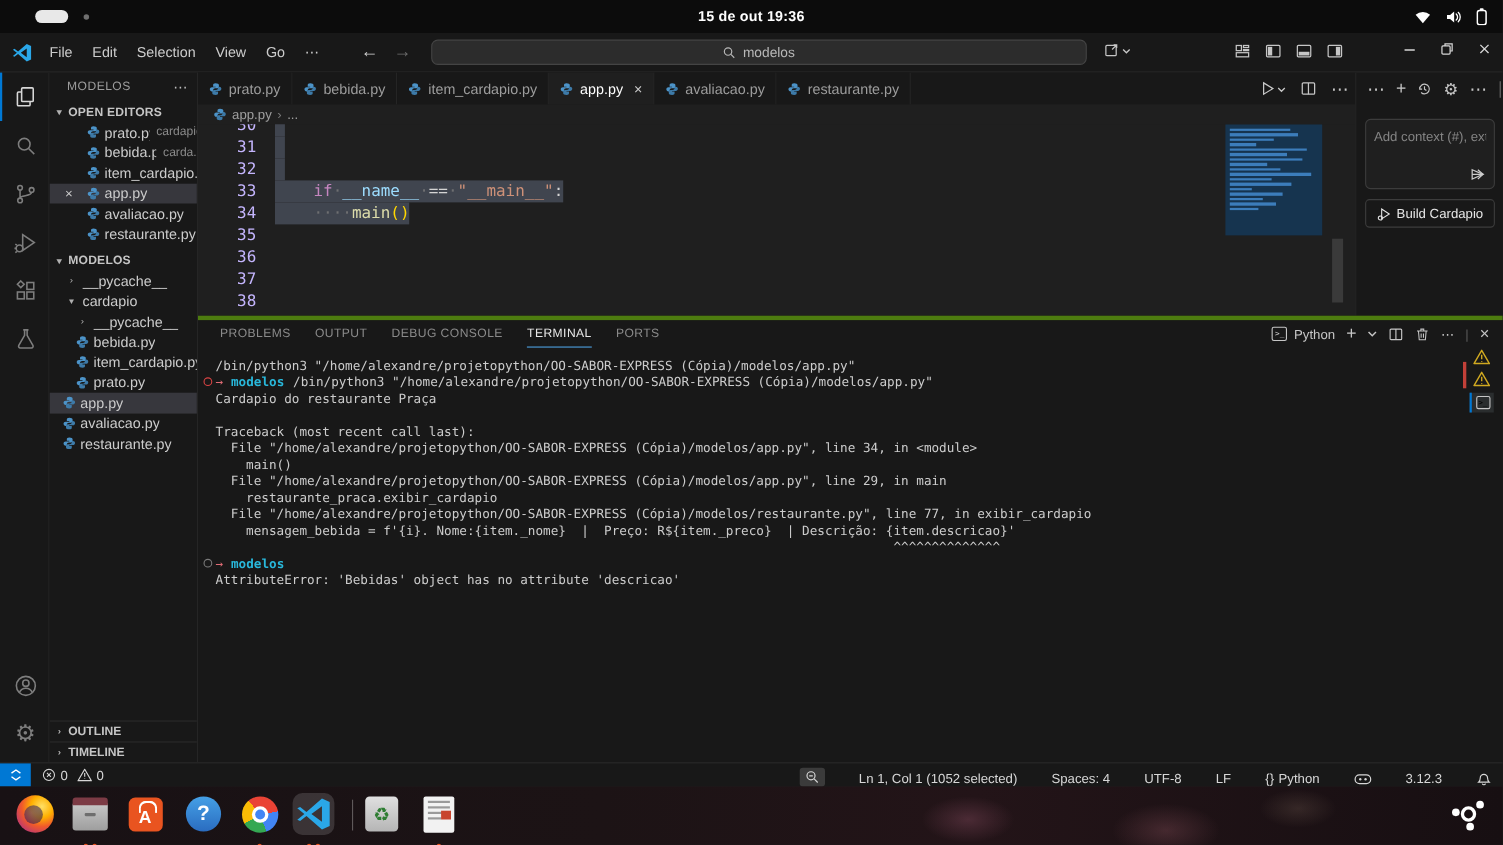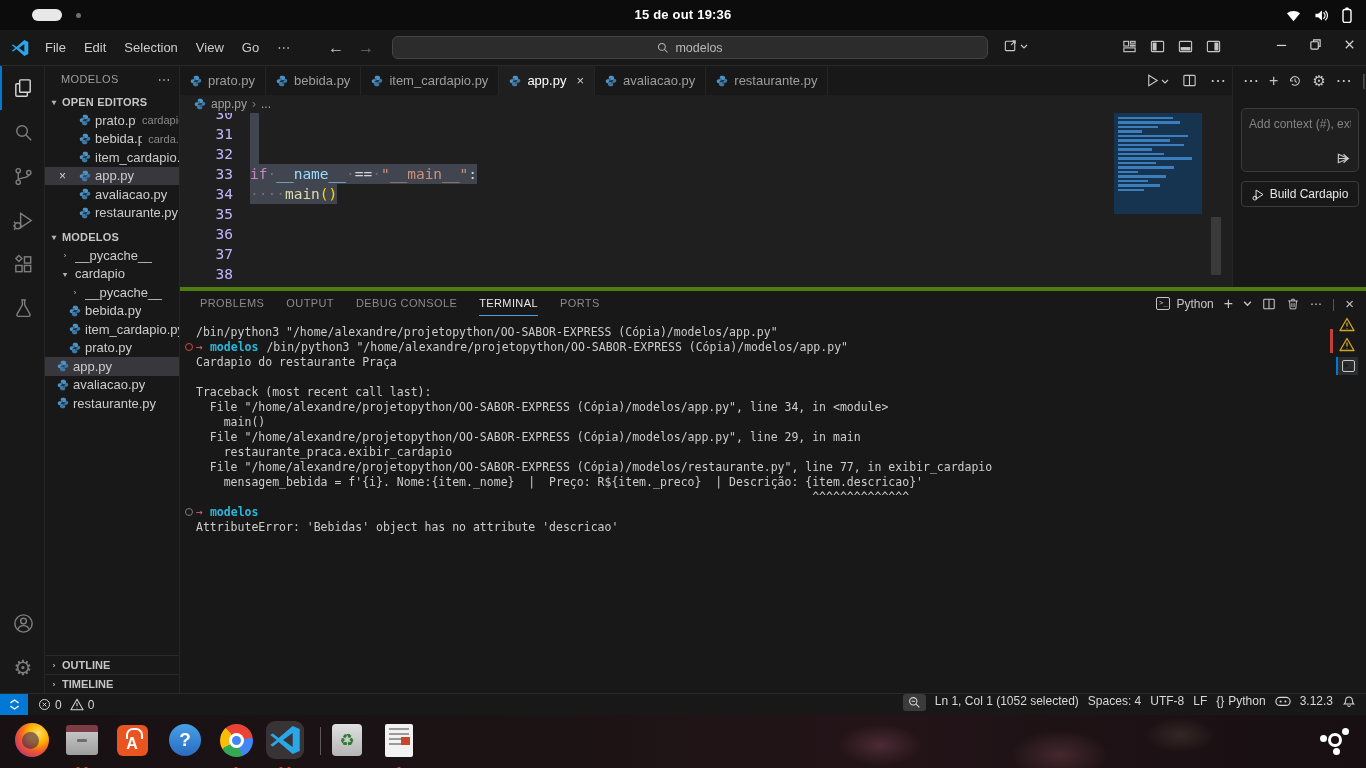--- a/index.html
+++ b/index.html
@@ -69,21 +69,21 @@
   .tab .tclose { font-size:13px; color:#cccccc; margin-left:4px; }
   .ed-toolbar { position:absolute; right:6px; top:0; height:29px; display:flex; align-items:center; gap:13px; color:#c6c6c6; }
   .runwrap { display:flex; align-items:center; gap:1px; }
   .breadcrumb { position:absolute; left:0; top:29px; width:1052px; height:18px; background:#1f1f1f;
     display:flex; align-items:center; gap:5px; padding-left:14px; font-size:12px; color:#a0a0a0; }
   .code { position:absolute; left:0; top:47px; width:1052px; height:174px; background:#1f1f1f; overflow:hidden; }
   .code-inner { margin-top:-9px; }
   .crow { display:flex; height:20px; line-height:20px; font-family:"DejaVu Sans Mono", monospace; font-size:14.5px; }
   .gut { width:53px; text-align:right; color:#c4b5fd; flex:0 0 53px; }
   .cbody { padding-left:17px; display:flex; }
-  .sel { background:#40454f; display:inline-flex; }
+  .sel { background:#40454f; display:inline-flex;padding-left:35px; }
   .selbar { width:9px; background:#40454f; display:inline-block; height:20px; }
   .tk-kw { color:#c586c0; } .tk-var { color:#9cdcfe; } .tk-op { color:#d4d4d4; }
   .tk-str { color:#ce9178; } .tk-pn { color:#d4d4d4; } .tk-fn { color:#dcdcaa; } .tk-br { color:#ffd700; }
   .tk-ws { color:#7a7a7a; opacity:.8; }
   .minimap { position:absolute; right:30px; top:0; width:88px; height:101px; background:#16344f; padding:4px 0 0 4px; }
   .mbar { height:2.4px; margin-bottom:2.1px; background:#3c7dbb; }
   .ed-scroll { position:absolute; right:11px; top:104px; width:10px; height:58px; background:rgba(130,130,130,.28); }
 
   
   .chat { position:absolute; left:1232px; top:66px; width:134px; height:221px; background:#181818;
@@ -122,21 +122,21 @@
   .term-tab-sel { width:22px; height:18px; border-left:2px solid #0078d4; background:#2a2d2e;
     display:flex; align-items:center; justify-content:center; }
   .scroll-mark { position:absolute; right:33px; top:38px; width:3px; height:24px; background:#c24038; }
 
   
   .statusbar { position:absolute; left:0; top:693px; width:1366px; height:22px; background:#181818;
     border-top:1px solid #2a2a2a; color:#d7d7d7; font-size:12px; }
   .st-remote { position:absolute; left:0; top:0; width:28px; height:21px; background:#0078d4; color:#fff;
     display:flex; align-items:center; justify-content:center; }
   .st-left { position:absolute; left:38px; top:0; height:21px; display:flex; align-items:center; gap:4px; }
-  .st-right { position:absolute; right:10px; top:0; height:21px; display:flex; align-items:flex-start; gap:9px; }
+  .st-right { position:absolute; right:10px; top:0; height:21px; display:flex; align-items:flex-end; gap:31px; }
   .zoombox { background:#3b3b3b; border-radius:3px; padding:2px 5px; display:flex; align-items:center; }
   .st-item { display:flex; align-items:center; gap:4px; }
 
   
   .dock { position:absolute; left:0; top:715px; width:1366px; height:53px;
     background:
       radial-gradient(60px 30px at 880px 30px, rgba(196,110,140,.25), transparent 70%),
       radial-gradient(70px 35px at 1060px 40px, rgba(205,120,135,.22), transparent 70%),
       radial-gradient(50px 25px at 1180px 20px, rgba(170,140,120,.18), transparent 70%),
       linear-gradient(90deg,#181114,#1c1315 40%,#231418 65%,#170f12); }

